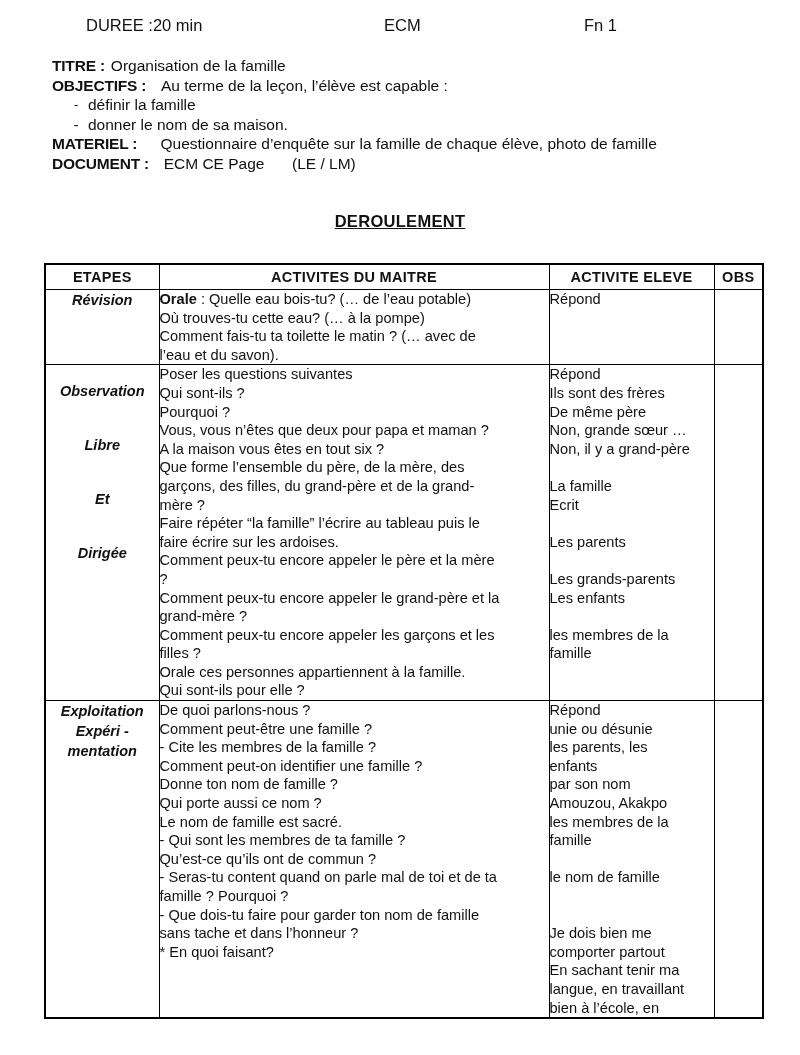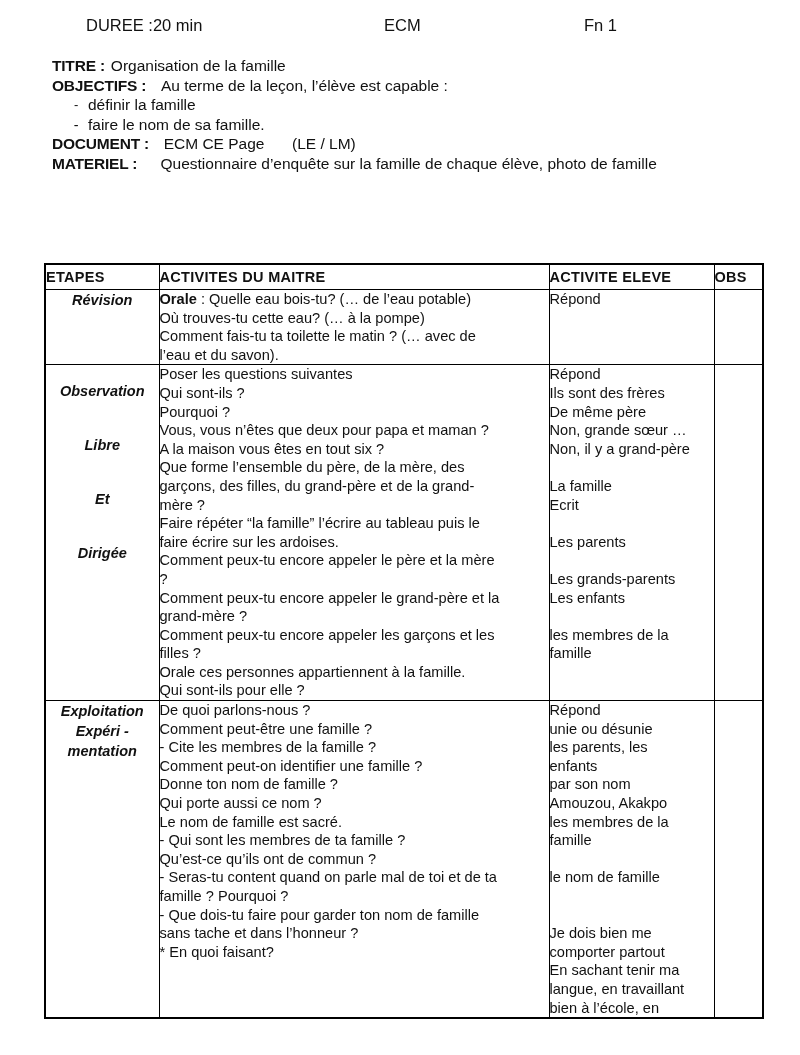--- a/index.html
+++ b/index.html
@@ -122,21 +122,21 @@
   table.plan col.c-maitre  { width: 390px; }
   table.plan col.c-eleve   { width: 165px; }
   table.plan col.c-obs     { width: 49px; }
 
   table.plan th, table.plan td {
     border: 1.6px solid #000;
     vertical-align: top;
     padding: 0;
   }
   table.plan thead th {
-    text-align: left;
+    text-align: center;
     font-weight: bold;
     font-size: 14.5px;
     letter-spacing: 0.3px;
     padding: 2px 0 3px 0;
     height: 19px;
     vertical-align: middle;
   }
   td.etape {
     text-align: center;
     vertical-align: middle;
@@ -187,30 +187,33 @@
   <div class="meta">
     <div class="row">
       <span class="lbl">TITRE :</span><span class="val">Organisation de la famille</span>
     </div>
     <div class="row">
       <span class="lbl">OBJECTIFS :</span><span class="gapspan">&nbsp;&nbsp;</span><span class="val">Au terme de la leçon, l’élève est capable :</span>
     </div>
     <ul class="obj-list">
       <li><span class="dash">-</span><span>définir la famille</span></li>
       <li><span class="dash">-</span></li>
-      <li><span class="dash">-</span><span>faire le nom de sa famille.</span></li>
+      <li><span class="dash">-</span><span>donner le nom de sa maison.</span></li>
     </ul>
+    <div class="row">
+      <span class="lbl">MATERIEL :</span><span class="gapspan">&nbsp;&nbsp;&nbsp;&nbsp;</span><span class="val">Questionnaire d’enquête sur la famille de chaque élève, photo de famille</span>
+    </div>
     <div class="row">
       <span class="lbl">DOCUMENT :</span><span class="gapspan">&nbsp;&nbsp;</span><span class="val">ECM CE  Page</span><span class="gapspan">&nbsp;&nbsp;&nbsp;&nbsp;&nbsp;</span><span class="val">(LE / LM)</span>
     </div>
-    <div class="row">
-      <span class="lbl">MATERIEL :</span><span class="gapspan">&nbsp;&nbsp;&nbsp;&nbsp;</span><span class="val">Questionnaire d’enquête sur la famille de chaque élève, photo de famille</span>
-    </div>
   </div>
 
+  <div class="deroulement">
+    <span>DEROULEMENT</span>
+  </div>
 
   <div class="tbl-wrap">
     <table class="plan">
       <colgroup>
         <col class="c-etapes">
           <col class="c-maitre">
           <col class="c-eleve">
           <col class="c-obs">
       </colgroup>
       <thead>

